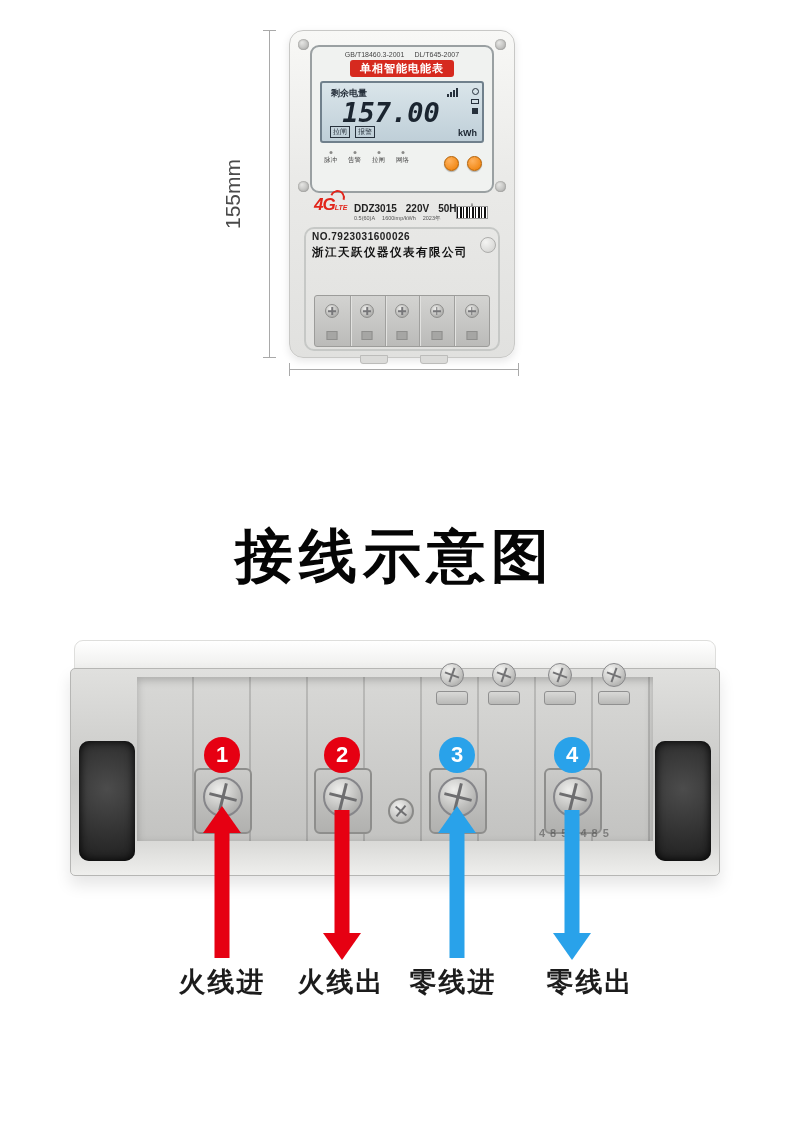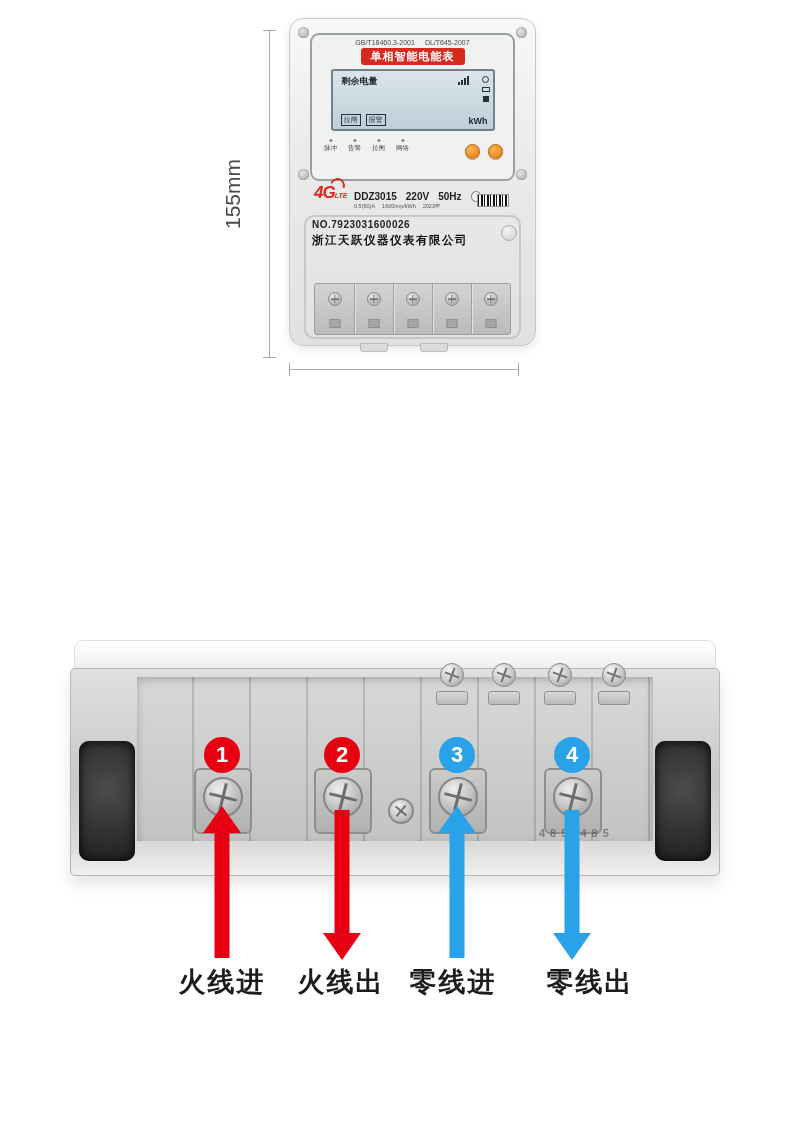--- a/index.html
+++ b/index.html
@@ -12,21 +12,21 @@
   .dim-v::before, .dim-v::after { content:""; position:absolute; left:-6px; width:13px; height:1px; background:#a9a9a9; }
   .dim-v::before { top:0; } .dim-v::after { bottom:0; }
   .dim-v-label { position:absolute; left:192px; top:182px; width:82px; text-align:center;
     font-size:21px; color:#4a4a4a; transform:rotate(-90deg); }
   .dim-h { position:absolute; left:289px; top:369px; width:230px; height:1px; background:#a9a9a9; }
   .dim-h::before, .dim-h::after { content:""; position:absolute; top:-6px; width:1px; height:13px; background:#a9a9a9; }
   .dim-h::before { left:0; } .dim-h::after { right:0; }
   .dim-h-label { position:absolute; left:289px; top:374px; width:230px; text-align:center; font-size:21px; color:#4a4a4a; }
 
   
-  .meter { position:absolute; left:289px; top:18px; width:247px; height:328px;
+  .meter { position:absolute; left:289px; top:30px; width:226px; height:328px;
     background:linear-gradient(180deg,#f8f8f6,#eaeae8 45%,#e1e1df);
     border:1px solid #c8c8c6; border-radius:14px; box-shadow:0 3px 8px rgba(0,0,0,.10); }
   .screw { position:absolute; width:11px; height:11px; border-radius:50%;
     background:radial-gradient(circle at 35% 32%, #e6e6e4, #a9a9a7); box-shadow:inset 0 0 2px #7c7c7a; }
   .s-tl{left:8px;top:8px;} .s-tr{right:8px;top:8px;} .s-ml{left:8px;top:150px;} .s-mr{right:8px;top:150px;}
 
   .panel { position:absolute; left:20px; right:20px; top:14px; height:148px;
     background:#f0f2f0; border:2px solid #9aa0a2; border-radius:9px; overflow:hidden; }
   .standards { margin-top:4px; display:flex; justify-content:center; gap:10px;
     font-size:7px; color:#444; }
@@ -192,20 +192,21 @@
             <i></i>
             <i></i>
             <i></i>
             <i></i>
           </div>
         <div class="lcd-icons">
           <span class="ic ic-circle"></span>
           <span class="ic ic-rect"></span>
           <span class="ic ic-sq"></span>
         </div>
+        <div class="lcd-value">157.00</div>
         <div class="lcd-flags">
           <span>拉闸</span>
           <span>报警</span>
         </div>
         <div class="lcd-unit">kWh</div>
       </div>
 
       <div class="ind-row">
         <span class="ind">脉冲</span>
         <span class="ind">告警</span>
@@ -253,20 +254,21 @@
       <span class="tslot" style="left:10%"></span>
       <span class="tslot" style="left:30%"></span>
       <span class="tslot" style="left:50%"></span>
       <span class="tslot" style="left:70%"></span>
       <span class="tslot" style="left:90%"></span>
     </div>
     <span class="mtab" style="left:70px"></span>
     <span class="mtab" style="left:130px"></span>
   </div>
 
+  <h1 class="section-title">接线示意图</h1>
 
   <div class="wiring">
     <div class="w-cap"></div>
     <div class="w-body">
       <div class="w-inner"></div>
       <div class="w-wing l"></div>
       <div class="w-wing r"></div>
       <div class="bigterm bt1">
           <div class="bighead"></div>
         </div>

